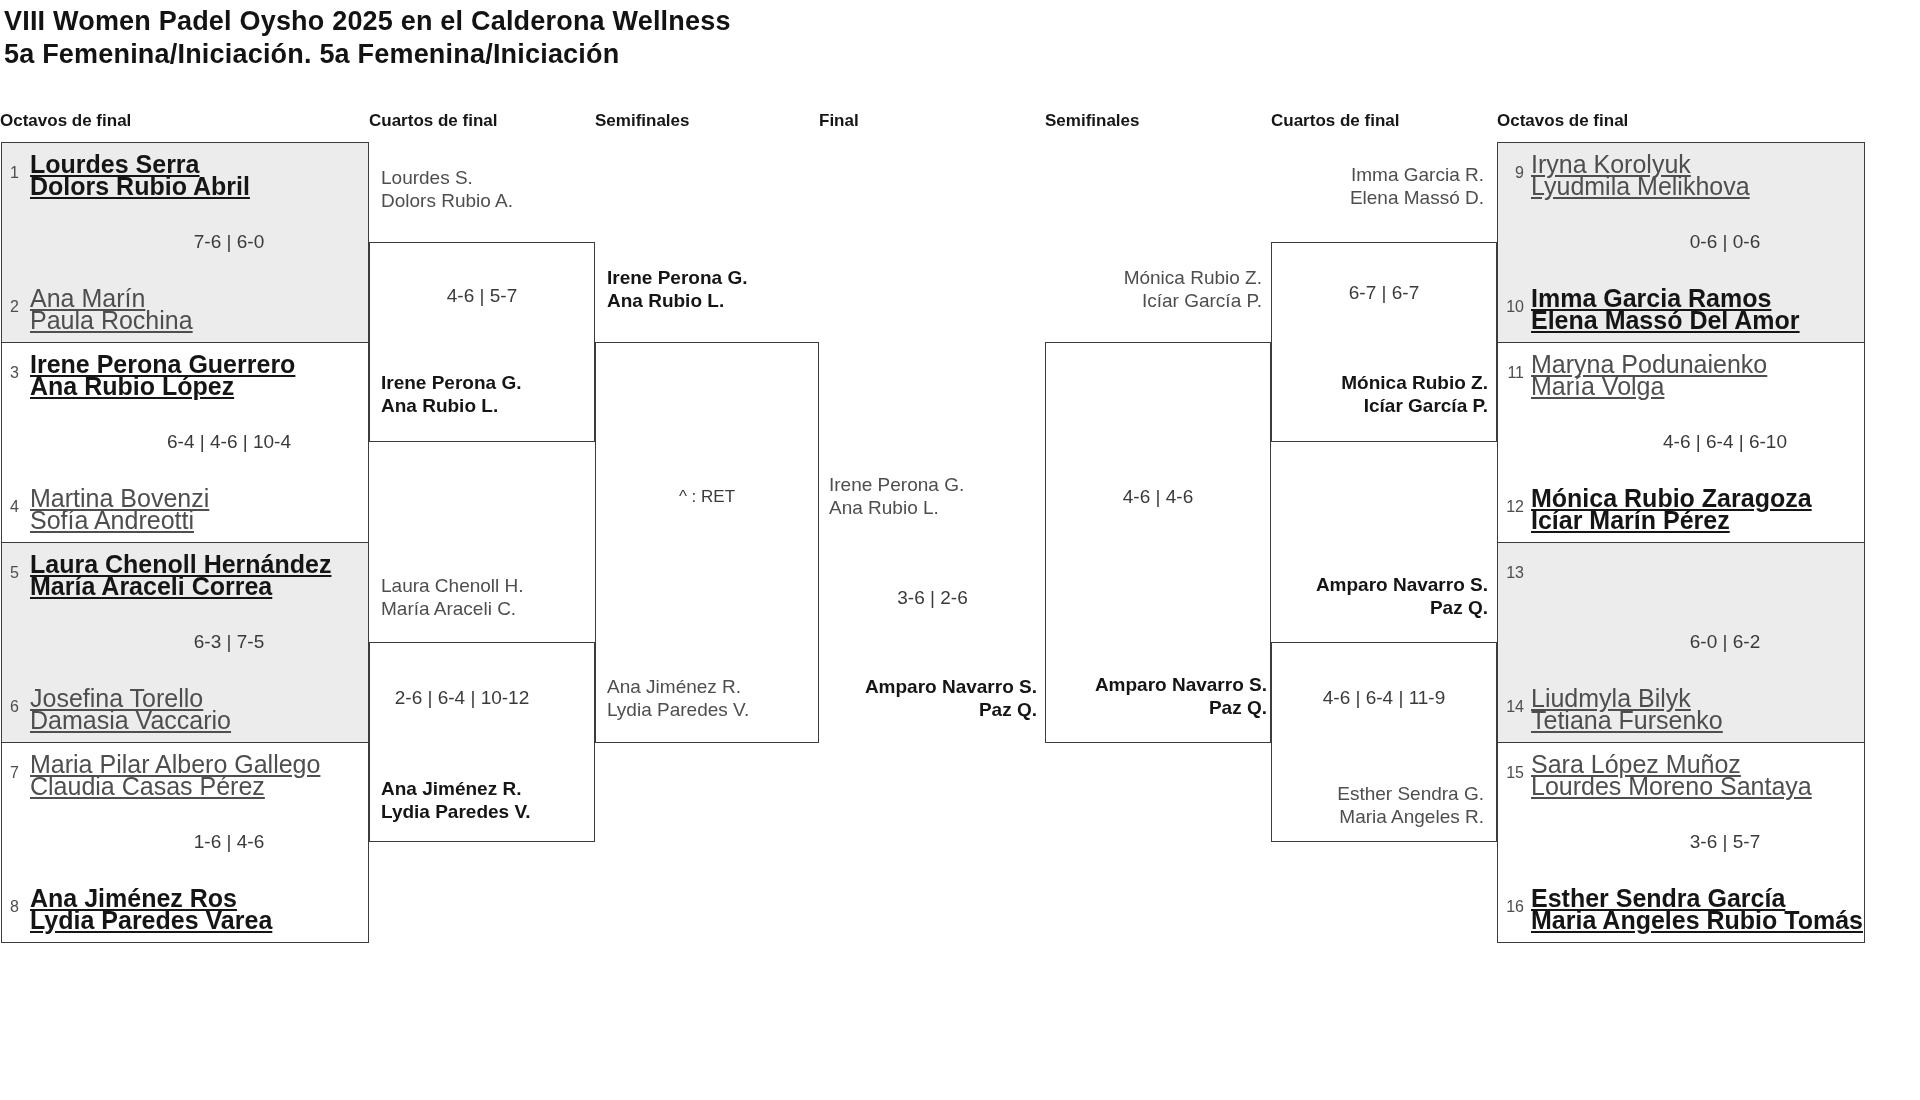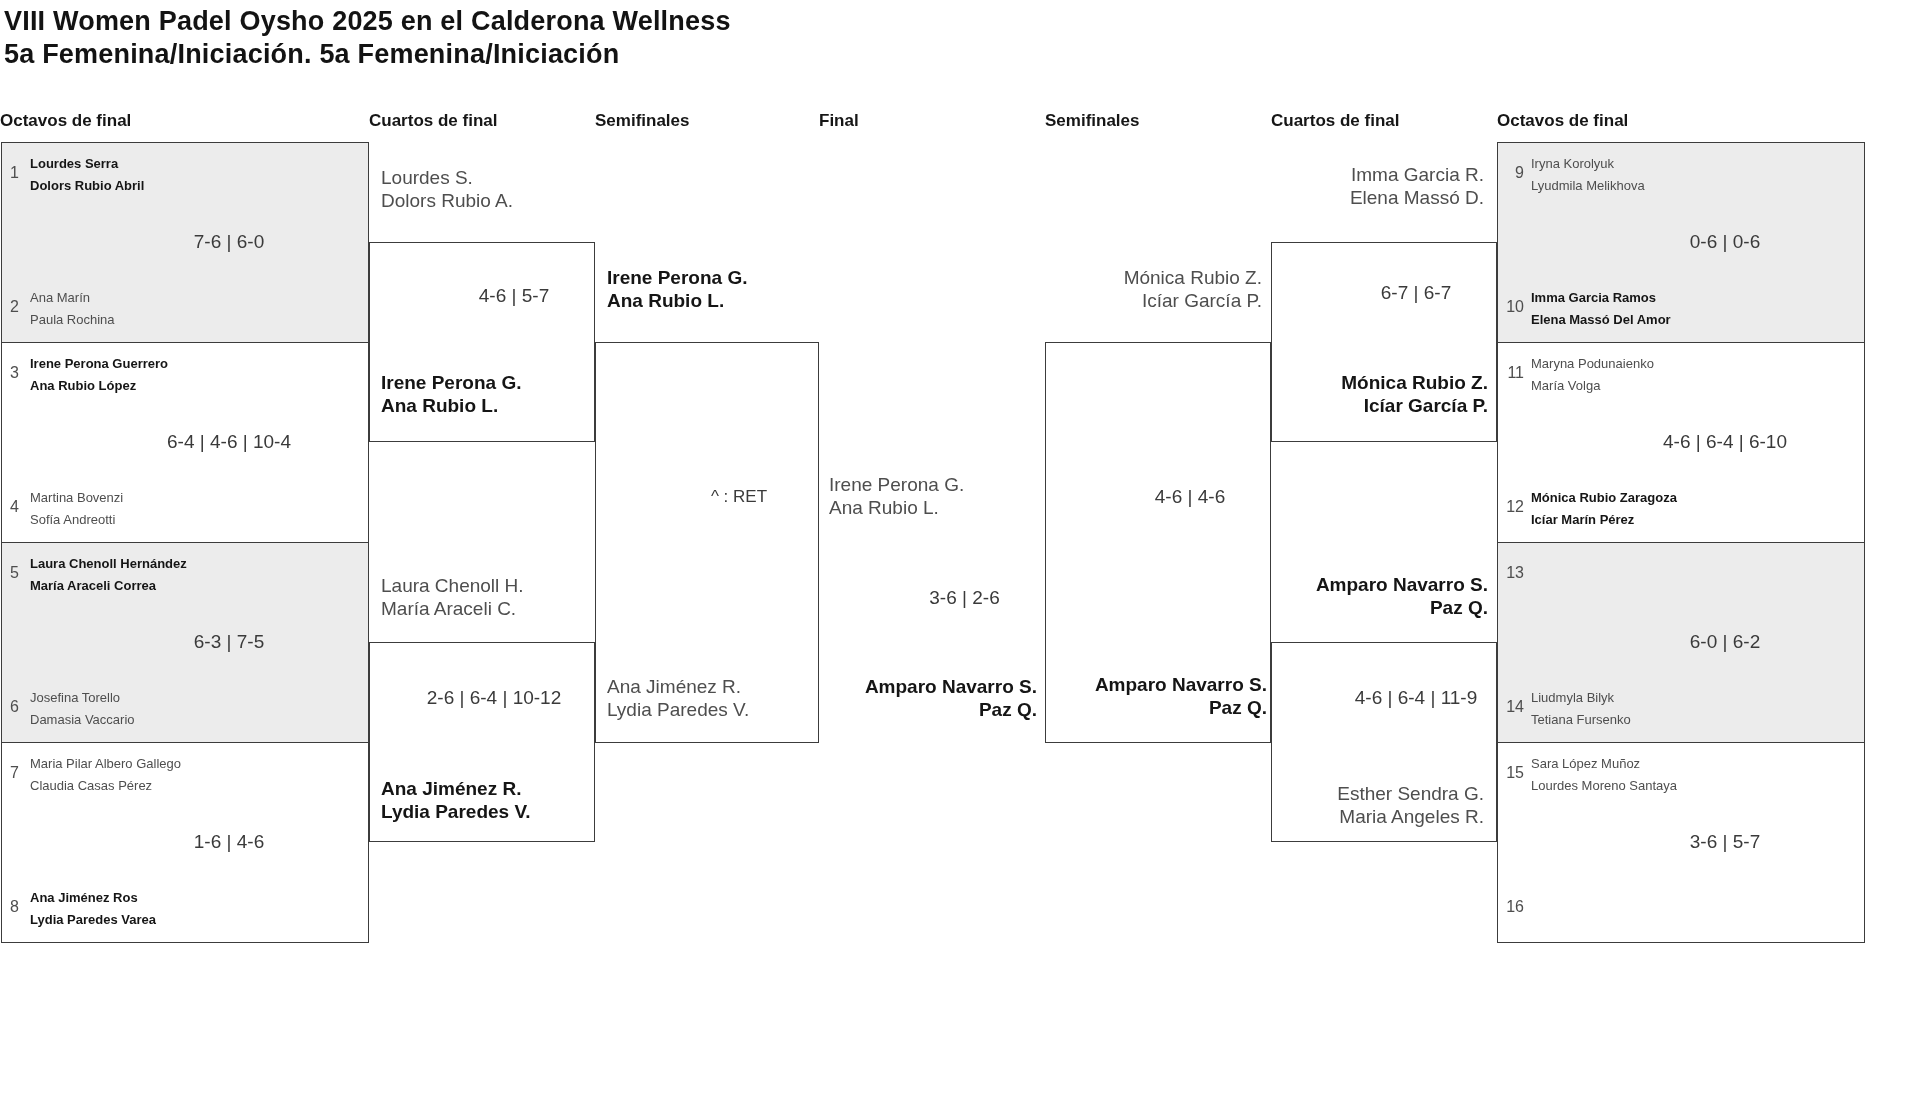--- a/index.html
+++ b/index.html
@@ -27,38 +27,38 @@
   .oct-match.shaded { background:#ececec; }
   .oct-match.divider { border-bottom:1px solid #3c3c3c; }
   .seed {
     position:absolute; text-align:right;
     font-size:16px; line-height:18px; color:#4e4e4e;
   }
   .oct-left-box .seed { left:0; width:17px; }
   .oct-right-box .seed { left:3px; width:23px; }
   .seed-a { top:21px; }
   .seed-b { top:155px; }
-  .team { position:absolute; font-size:13px; line-height:22px; color:#4e4e4e; white-space:nowrap; }
+  .team { position:absolute; font-size:25px; line-height:22px; color:#4e4e4e; white-space:nowrap;text-decoration:underline; }
   .oct-left-box .team { left:28px; }
   .oct-right-box .team { left:33px; }
   .team-a { top:10px; }
   .team-b { top:144px; }
   .team.winner, .round-label.winner { color:#151515; font-weight:700; }
   .oct-score {
     position:absolute; left:0; width:100%; top:88px; text-align:center;
     font-size:19px; line-height:22px; color:#3a3a3a;margin-left:44px;
   }
   .round-label {
     position:absolute; font-size:19px; line-height:23px;
     color:#4e4e4e; white-space:nowrap;
   }
   .align-r { text-align:right; }
   .box-score {
     position:absolute; text-align:center;
-    font-size:19px; line-height:23px; color:#3a3a3a; white-space:nowrap;margin-left:32px;
+    font-size:19px; line-height:23px; color:#3a3a3a; white-space:nowrap;
   }
   .box-score.small { font-size:17px; }
 </style>
 </head>
 <body>
 
 <div class="stage">
 
   <div class="title">
     <div>VIII Women Padel Oysho 2025 en el Calderona Wellness</div>
@@ -165,20 +165,24 @@
       </div>
     </div>
     <div class="oct-match" style="top:600px">
       <div class="seed seed-a">15</div>
       <div class="team team-a">
         <div>Sara López Muñoz</div>
         <div>Lourdes Moreno Santaya</div>
       </div>
       <div class="oct-score">3-6 | 5-7</div>
       <div class="seed seed-b">16</div>
+      <div class="team team-b winner">
+        <div>Esther Sendra García</div>
+        <div>Maria Angeles Rubio Tomás</div>
+      </div>
     </div>
   </div>
 
   <div class="box" style="left:369px;top:242px;width:226px;height:200px"></div>
   <div class="box" style="left:369px;top:642px;width:226px;height:200px"></div>
 
   <div class="box" style="left:595px;top:342px;width:224px;height:401px"></div>
   <div class="box" style="left:1045px;top:342px;width:226px;height:401px"></div>
 
   <div class="box" style="left:1271px;top:242px;width:226px;height:200px"></div>

